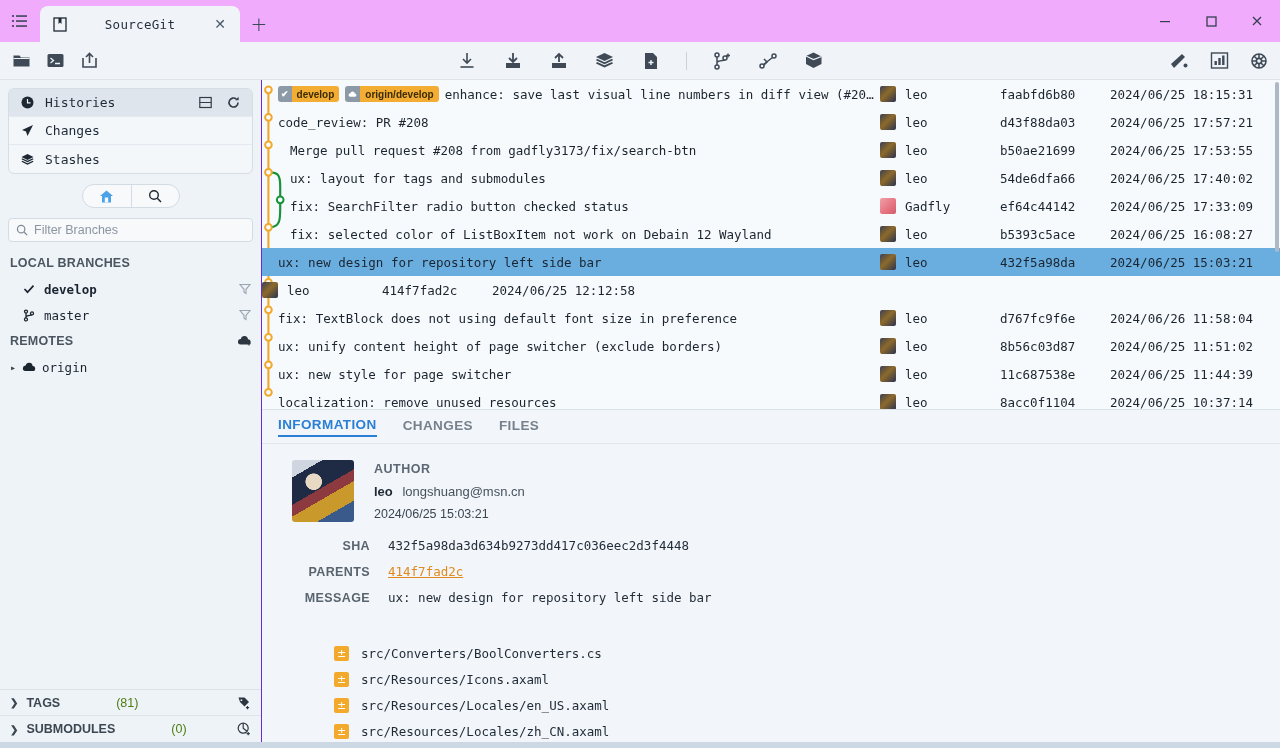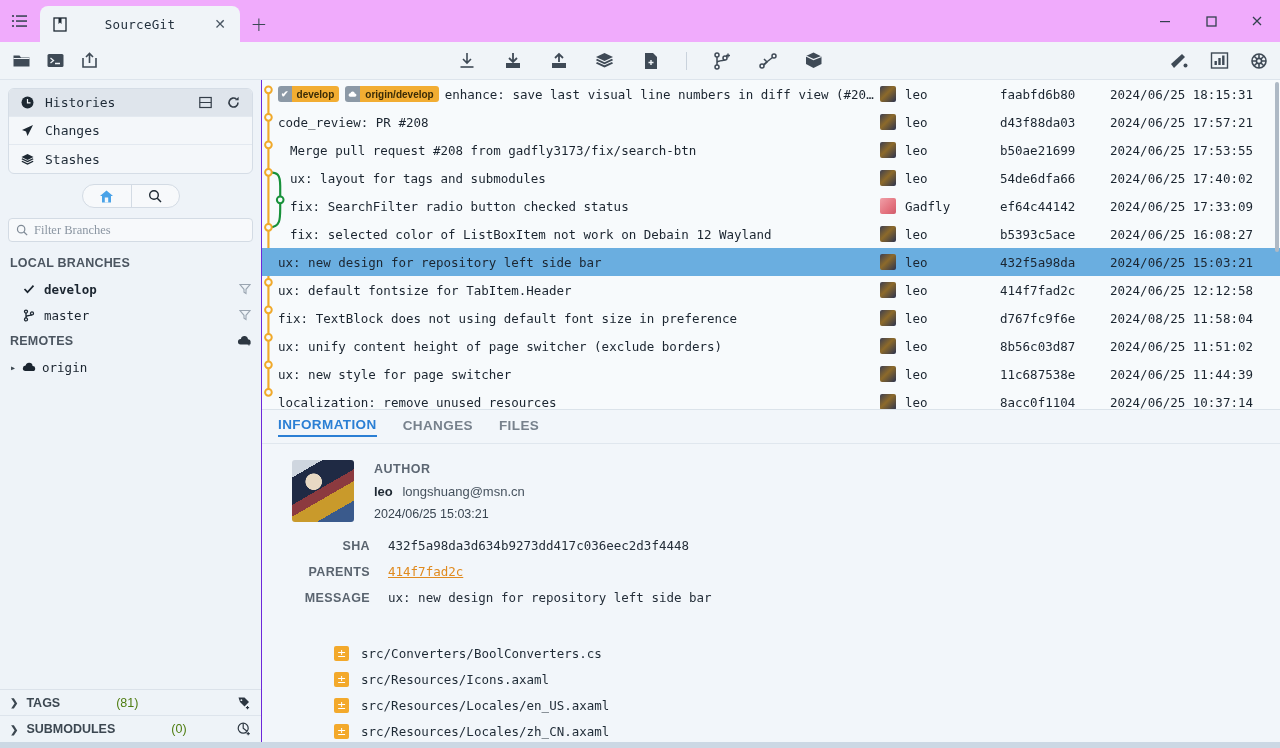--- a/index.html
+++ b/index.html
@@ -129,21 +129,21 @@
   .sw-btn + .sw-btn { border-left: 1px solid #d3dbe4; }
 
   .filter-box {
     margin: 10px 8px 0 8px;
     height: 24px; border: 1px solid #d3dbe4; border-radius: 4px;
     background: #f7f9fb; display: flex; align-items: center;
     padding: 0 7px; gap: 6px;
   }
   .filter-box input {
     border: none; outline: none; background: transparent;
-    font-family: Liberation Serif, serif; font-size: 12.5px;
+    font-family: Liberation Sans, sans-serif; font-size: 12.5px;
     color: #c2410c; width: 100%;
   }
   .filter-box input::placeholder { color: #8b96a2; }
 
   .tree { flex: 1; overflow: hidden; padding-top: 8px; min-height: 0; }
   .group-hdr {
     height: 26px; display: flex; align-items: center;
     padding: 0 10px; gap: 6px;
     font-family: "Liberation Sans", sans-serif;
     font-size: 12.5px; font-weight: bold; color: #4b5560;
@@ -741,41 +741,38 @@
             </div>
             <div class="author">
               <span class="avatar-sm"></span>
               <span>leo</span>
             </div>
             <div class="sha">432f5a98da</div>
             <div class="time">2024/06/25 15:03:21</div>
           </div>
 
           <div class="crow">
-            <div class="subject" style="padding-left:16px">
-              <span class="txt">ux: default fontsize for TabItem.Header</span>
-            </div>
             <div class="author">
               <span class="avatar-sm"></span>
               <span>leo</span>
             </div>
             <div class="sha">414f7fad2c</div>
             <div class="time">2024/06/25 12:12:58</div>
           </div>
 
           <div class="crow">
             <div class="subject" style="padding-left:16px">
               <span class="txt">fix: TextBlock does not using default font size in preference</span>
             </div>
             <div class="author">
               <span class="avatar-sm"></span>
               <span>leo</span>
             </div>
             <div class="sha">d767fc9f6e</div>
-            <div class="time">2024/08/25 11:58:04</div>
+            <div class="time">2024/06/26 11:58:04</div>
           </div>
 
           <div class="crow">
             <div class="subject" style="padding-left:16px">
               <span class="txt">ux: unify content height of page switcher (exclude borders)</span>
             </div>
             <div class="author">
               <span class="avatar-sm"></span>
               <span>leo</span>
             </div>

